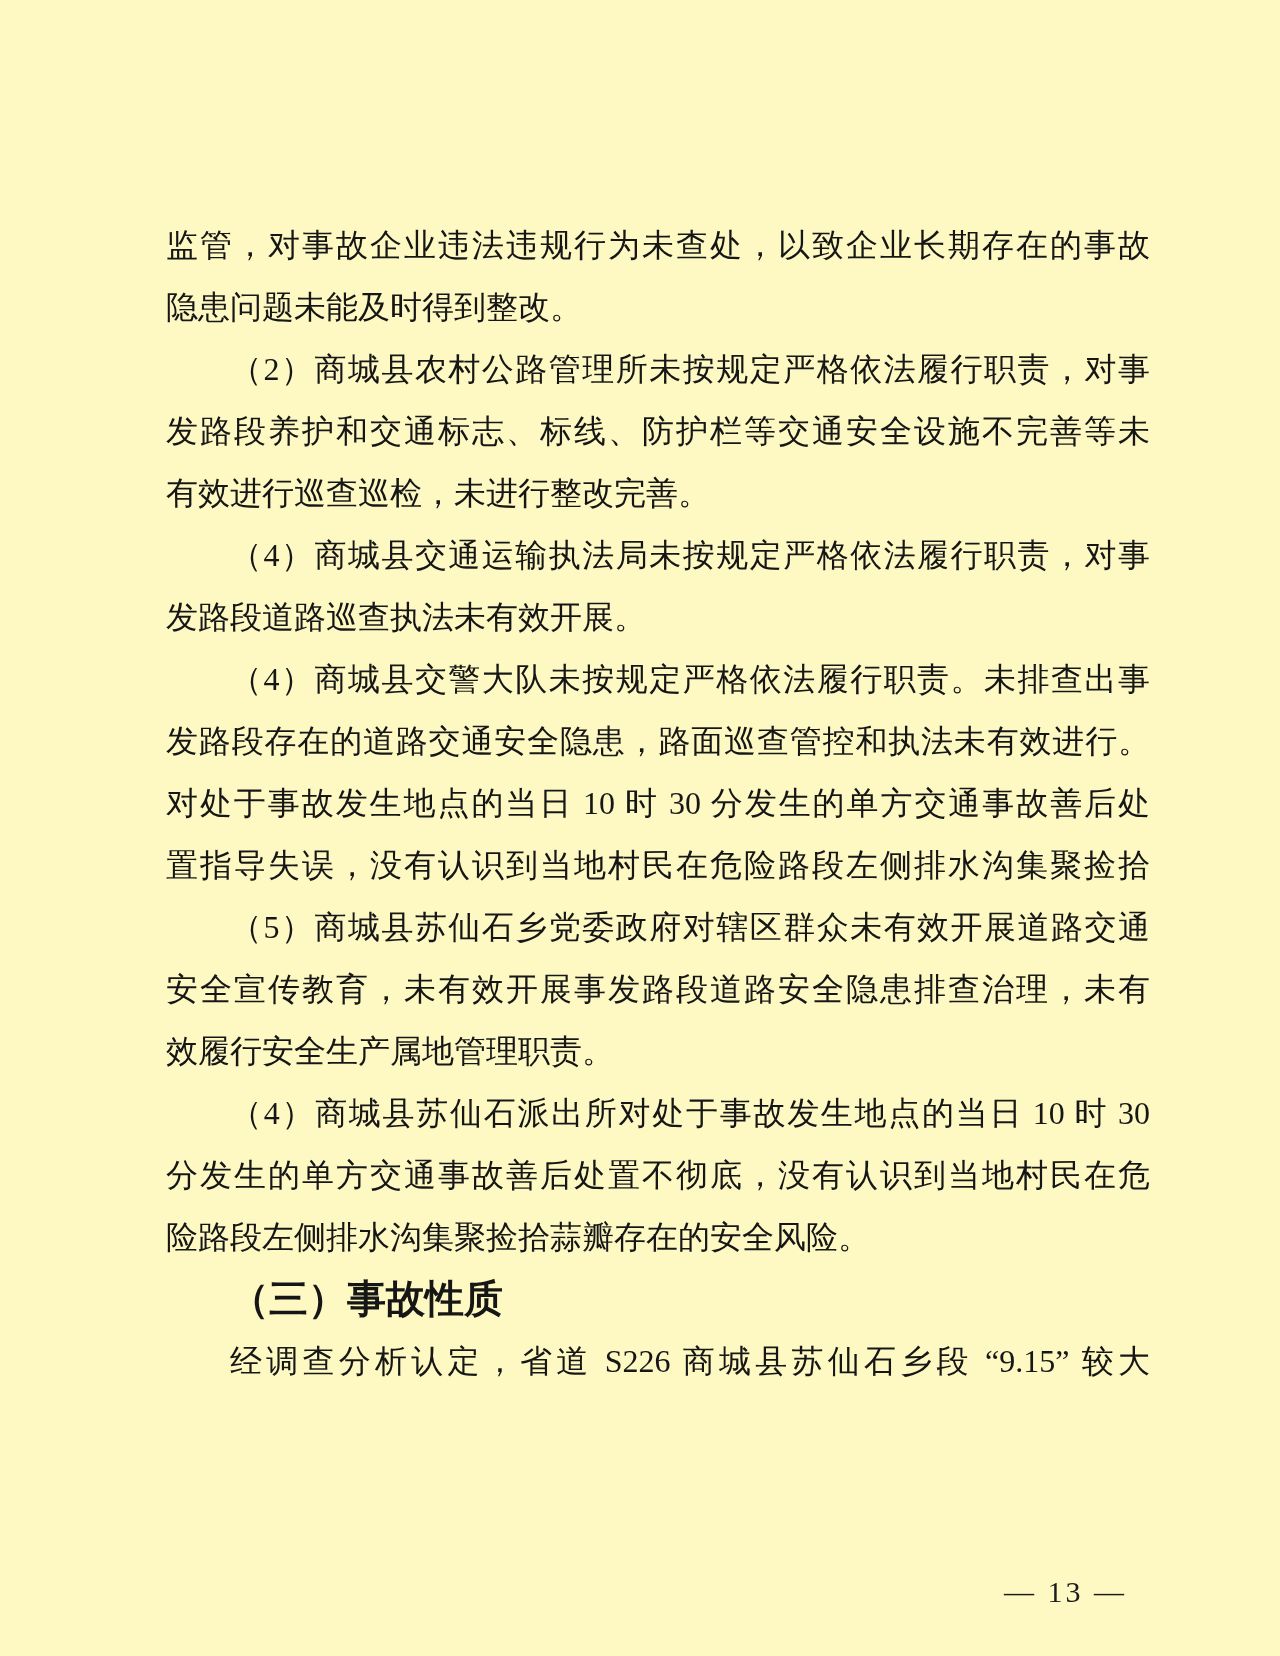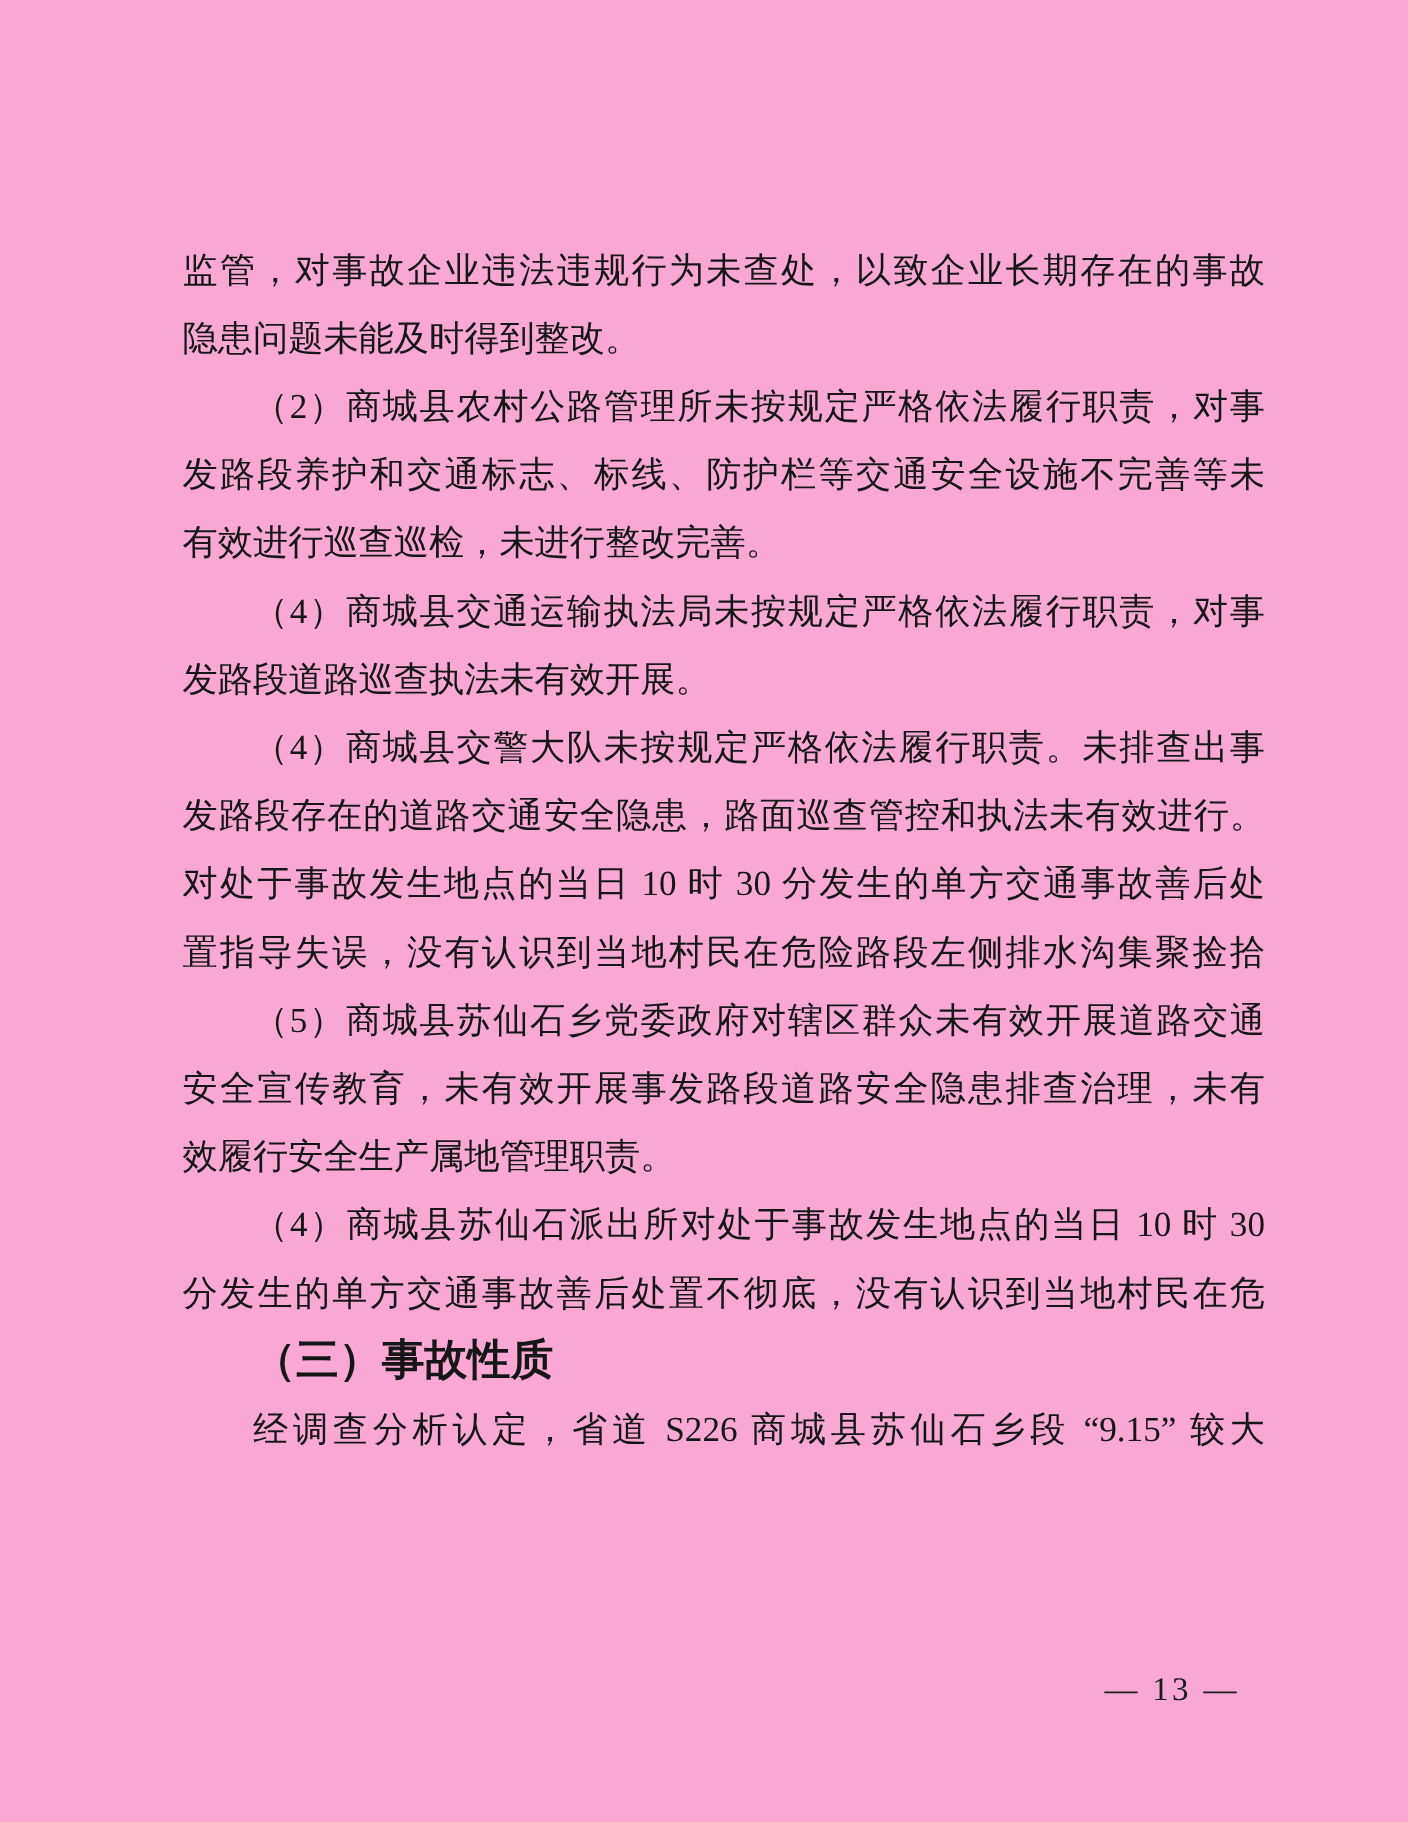--- a/index.html
+++ b/index.html
@@ -4,21 +4,21 @@
 <style>
   html, body {
     margin: 0;
     padding: 0;
     background: #ffffff;
   }
   .page {
     position: relative;
     width: 1280px;
     height: 1656px;
-    background: #f9a8d4;
+    background: #fef9c3;
     overflow: hidden;
     font-family: "Liberation Serif", serif;
     color: #161616;
   }
   .text-block {
     position: absolute;
     left: 166px;
     top: 214px;
     width: 984px;
   }
@@ -41,21 +41,21 @@
   }
   
   .line.heading {
     font-weight: 700;
     text-align-last: left;
     font-size: 39px;
   }
   .page-number {
     position: absolute;
     left: 1004px;
-    top: 1516px;
+    top: 1572px;
     font-size: 30px;
     line-height: 40px;
     letter-spacing: 3px;
     color: #1c1c1c;
     white-space: nowrap;
   }
 </style>
 </head>
 <body>
 
@@ -70,18 +70,19 @@
     <div class="line para-end">发路段道路巡查执法未有效开展。</div>
     <div class="line indent">（4）商城县交警大队未按规定严格依法履行职责。未排查出事</div>
     <div class="line">发路段存在的道路交通安全隐患，路面巡查管控和执法未有效进行。</div>
     <div class="line">对处于事故发生地点的当日 10 时 30 分发生的单方交通事故善后处</div>
     <div class="line">置指导失误，没有认识到当地村民在危险路段左侧排水沟集聚捡拾</div>
     <div class="line indent">（5）商城县苏仙石乡党委政府对辖区群众未有效开展道路交通</div>
     <div class="line">安全宣传教育，未有效开展事发路段道路安全隐患排查治理，未有</div>
     <div class="line para-end">效履行安全生产属地管理职责。</div>
     <div class="line indent">（4）商城县苏仙石派出所对处于事故发生地点的当日 10 时 30</div>
     <div class="line">分发生的单方交通事故善后处置不彻底，没有认识到当地村民在危</div>
+    <div class="line para-end">险路段左侧排水沟集聚捡拾蒜瓣存在的安全风险。</div>
     <div class="line indent heading">（三）事故性质</div>
     <div class="line indent">经调查分析认定，省道 S226 商城县苏仙石乡段 “9.15” 较大</div>
   </main>
 
   <div class="page-number">— 13 —</div>
 </div>
 
 </body></html>

